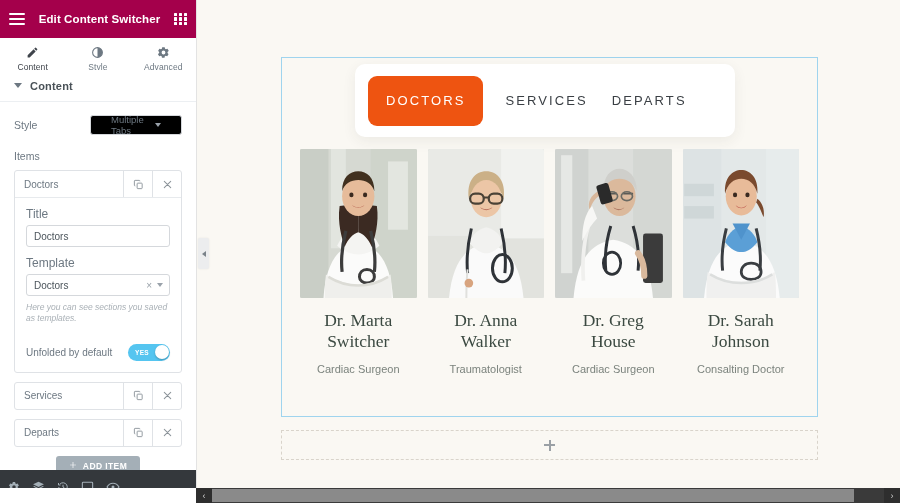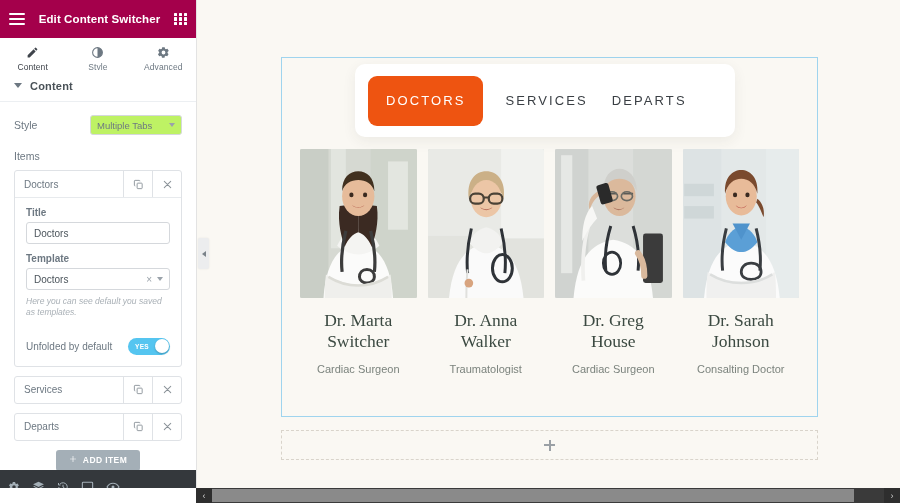--- a/index.html
+++ b/index.html
@@ -130,24 +130,24 @@
   .ctrl-label {
     font-size: 10.5px;
     color: #6d7882;
   }
   .select {
     position: relative;
     width: 92px;
     height: 20px;
     border: 1px solid #d5d8dc;
     border-radius: 3px;
-    background: #bef264;
-    display: flex;
-    align-items: center;
-    padding: 0 6px;
+    background: #000000;
+    display: flex;
+    align-items: center;
+    padding: 0 20px;
     box-sizing: border-box;
     cursor: pointer;
   }
   .select span.selval {
     font-size: 9.5px;
     color: #6d7882;
     flex: 1;
   }
   .sel-caret {
     width: 0; height: 0;
@@ -196,24 +196,23 @@
     margin-bottom: 9px;
   }
   .rep-open .rep-head {
     height: 26px;
     display: flex;
     align-items: stretch;
     border-bottom: 1px solid #e7eaed;
   }
   .rep-fields { padding: 9px 11px 11px 11px; }
   .fld-label {
-    font-size: 10px;
+    font-size: 12px;
     color: #6d7882;
     margin-bottom: 4px;
-    font-weight: bold;
   }
   .fld-input {
     height: 22px;
     border: 1px solid #d5d8dc;
     border-radius: 3px;
     display: flex;
     align-items: center;
     padding: 0 7px;
     font-size: 10px;
     color: #4b545b;
@@ -637,21 +636,21 @@
             <div class="rep-fields">
               <div class="fld-label">Title</div>
               <div class="fld-input">Doctors</div>
               <div class="fld-gap"></div>
               <div class="fld-label">Template</div>
               <div class="fld-select">
                 <span class="fs-val">Doctors</span>
                 <span class="fs-x">×</span>
                 <span class="sel-caret"></span>
               </div>
-              <div class="hint">Here you can see default you saved as templates.</div>
+              <div class="hint">Here you can see sections you saved as templates.</div>
               <div class="row-toggle">
                 <span class="ctrl-label">Unfolded by default</span>
                 <div class="switch">
                   <span class="sw-text">YES</span>
                   <span class="knob"></span>
                 </div>
               </div>
             </div>
           </div>
 

